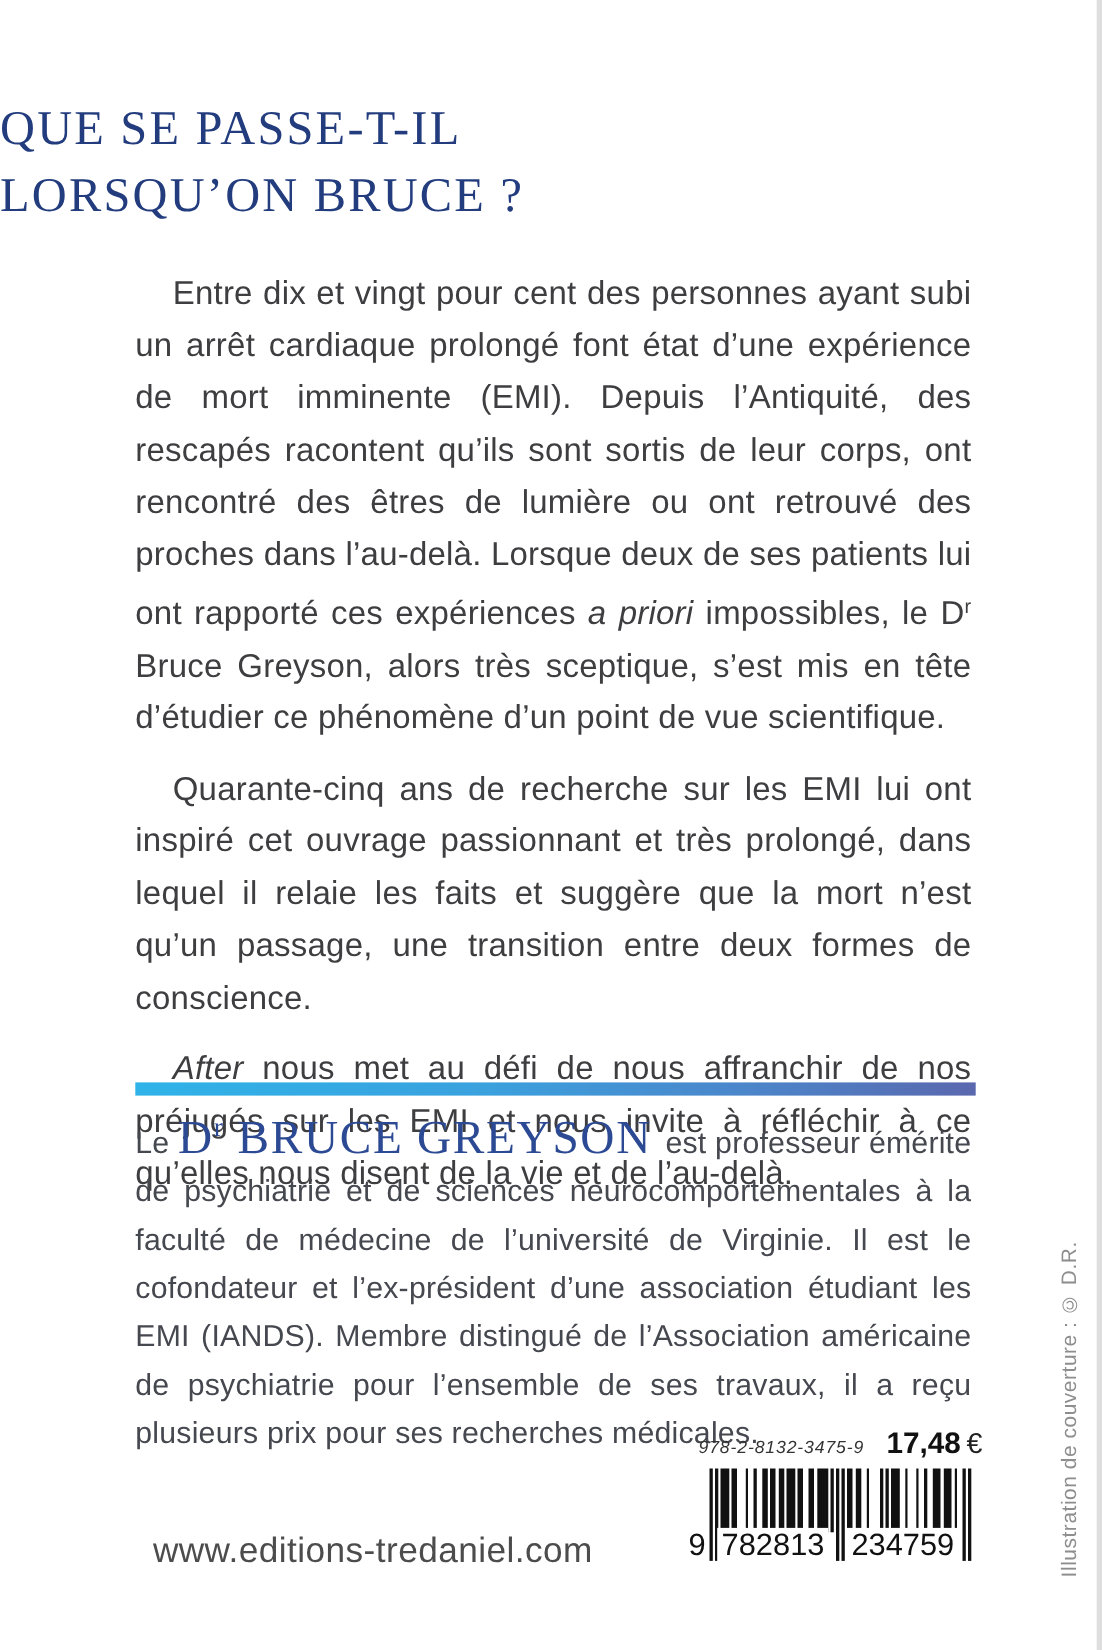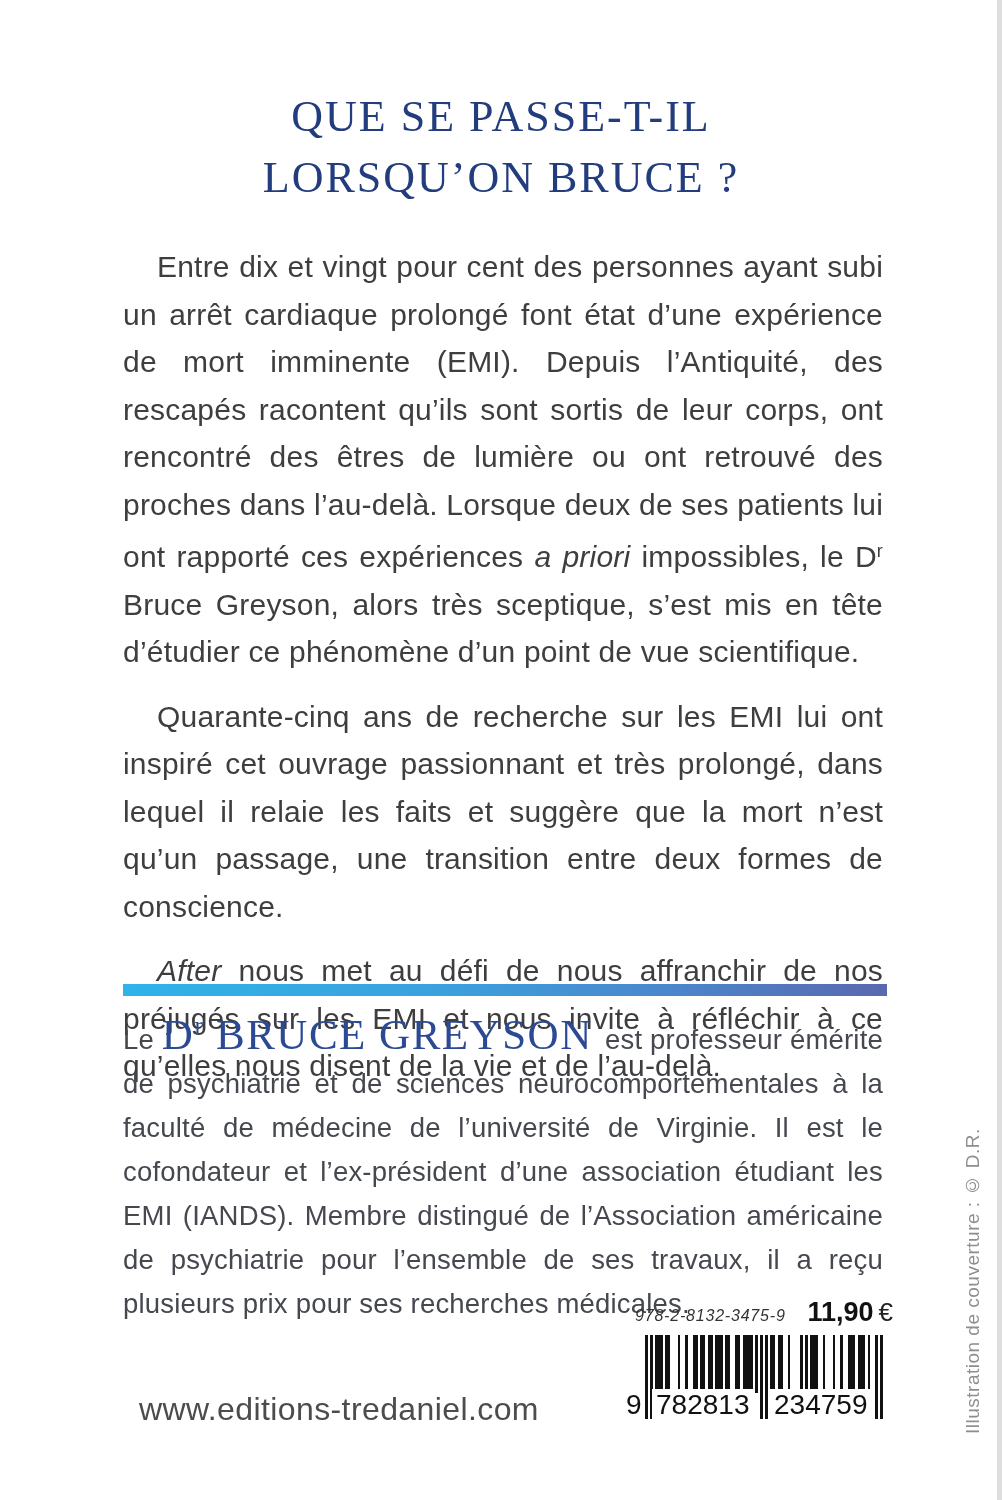--- a/index.html
+++ b/index.html
@@ -2,21 +2,21 @@
 <html style="--title-blue: #223c7e; --name-blue: #2c4a94; --body-gray: #3e3e41; --grad-start: #2fb3e8; --grad-end: #5a68ae;"><head>
 <meta charset="utf-8">
 <style>
   html,body{margin:0;padding:0;background:#ffffff;}
   .page{
     position:relative;width:1002px;height:1500px;background:#ffffff;
     font-family:"Liberation Sans", sans-serif;overflow:hidden;
   }
   
   .headline{
-    position:absolute;top:86px;left:0;width:1002px;text-align:center;
+    position:absolute;top:86px;left:0;width:1002px;text-align:left;
     font-family:"Liberation Serif", serif;
     color:var(--title-blue,#223c7e);
     font-size:44px;line-height:61px;letter-spacing:2px;font-weight:400;
   }
   
   .synopsis{
     position:absolute;top:243px;left:123px;width:760px;
     color:var(--body-gray,#3e3e41);
     font-size:30px;line-height:47.5px;text-align:justify;letter-spacing:0.2px;
   }
@@ -98,21 +98,21 @@
     </div>
 
   <div class="divider"></div>
 
   <div class="bio"><span class="seg-lead">Le </span><span class="seg-name">D</span><span class="seg-name-sup">r</span><span class="seg-name"> BRUCE GREYSON </span><span>est professeur émérite de psychiatrie et de sciences neurocomportementales à la faculté de médecine de l’université de Virginie. Il est le cofondateur et l’ex-président d’une association étudiant les EMI (IANDS). Membre distingué de l’Association américaine de psychiatrie pour l’ensemble de ses travaux, il a reçu plusieurs prix pour ses recherches médicales.</span></div>
 
   <div class="commerce">
     <div class="isbn-row">
       <span class="isbn">978-2-8132-3475-9</span>
       <span class="price">
-        <span class="price-value">11,90</span><span class="price-currency">€</span>
+        <span class="price-value">17,48</span><span class="price-currency">€</span>
       </span>
     </div>
     <div class="barcode">
         <div class="bar" style="left: 0px; width: 2.5px; height: 84px;"></div>
         <div class="bar" style="left: 5px; width: 2.5px; height: 84px;"></div>
         <div class="bar" style="left: 10px; width: 7.5px; height: 58px;"></div>
         <div class="bar" style="left: 20px; width: 5px; height: 58px;"></div>
         <div class="bar" style="left: 32.5px; width: 2.5px; height: 58px;"></div>
         <div class="bar" style="left: 40px; width: 2.5px; height: 58px;"></div>
         <div class="bar" style="left: 47.5px; width: 5px; height: 58px;"></div>

